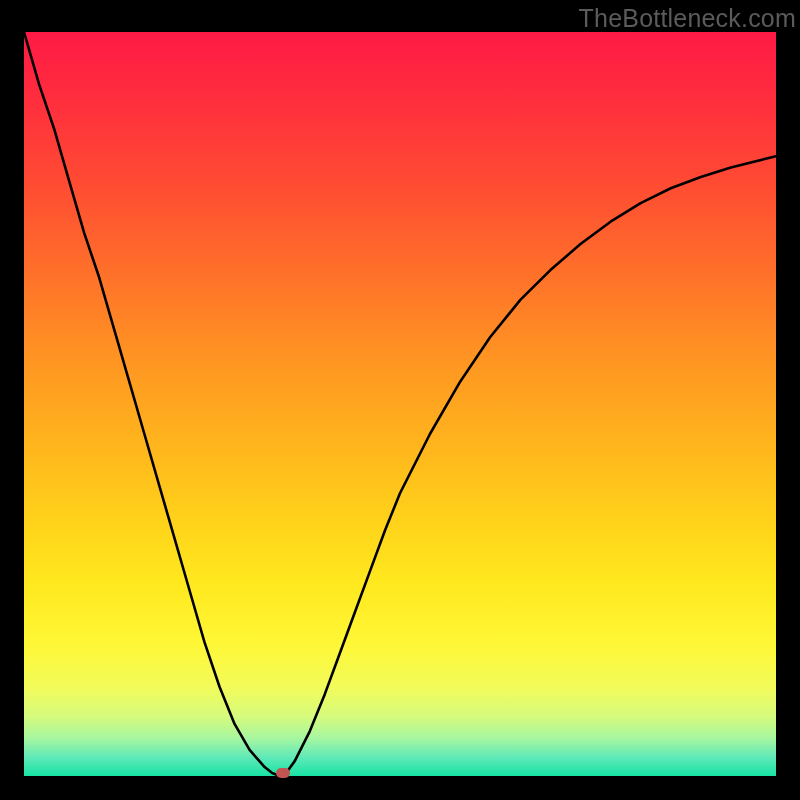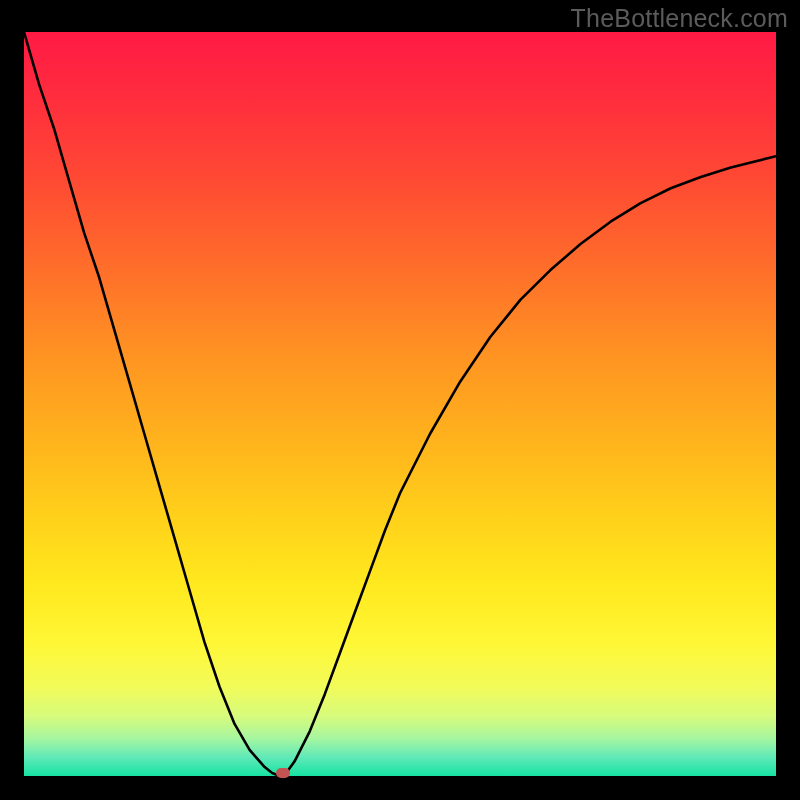--- a/index.html
+++ b/index.html
@@ -7,21 +7,21 @@
     width: 800px;
     height: 800px;
     background: #000;
     position: relative;
     overflow: hidden;
     font-family: Arial, Helvetica, sans-serif;
   }
   .watermark {
     position: absolute;
     top: 4px;
-    right: 12px;
+    right: 4px;
     color: #5b5b5b;
     font-size: 25px;
     font-weight: 500;
     letter-spacing: 0.2px;
     z-index: 10;
     text-align: right;
   }
   .plot-outer {
     position: absolute;
     left: 24px;

